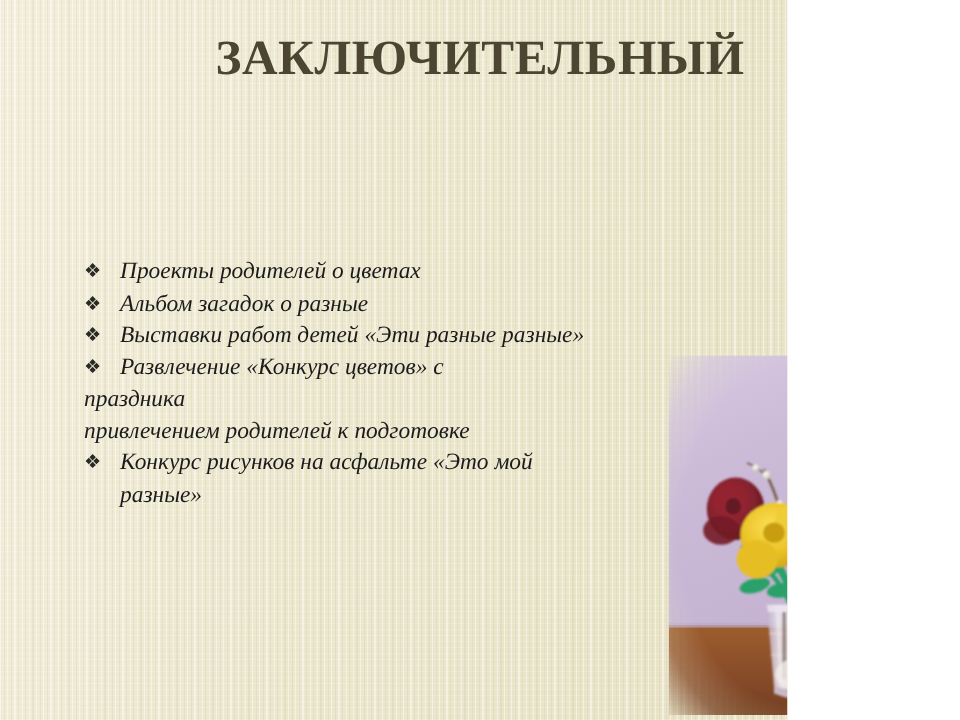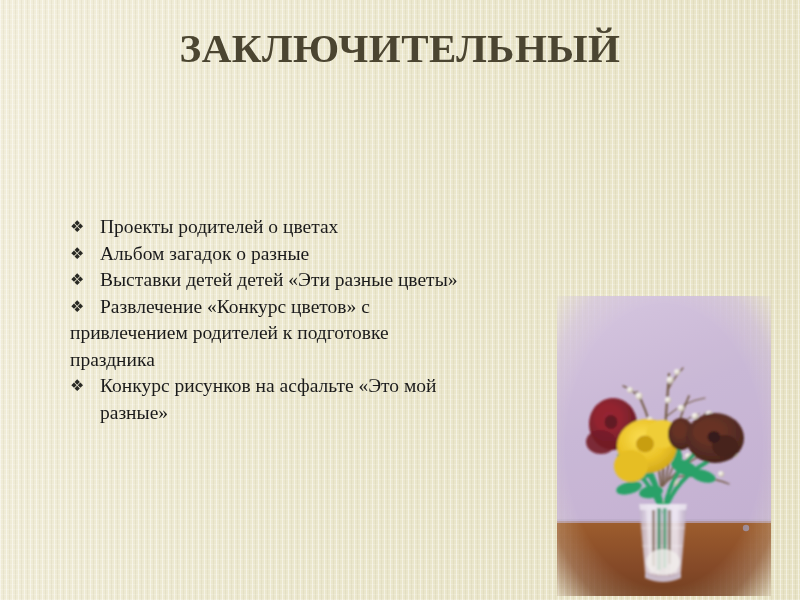--- a/index.html
+++ b/index.html
@@ -10,21 +10,21 @@
   body {
     width: 800px;
     height: 600px;
     overflow: hidden;
     font-family: "Liberation Serif", "DejaVu Serif", serif;
   }
 
   
   .slide {
     position: relative;
-    width: 800px;
+    width: 656px;
     height: 600px;
     background-color: #ece8cf;
     background-image:
       repeating-linear-gradient(
         90deg,
         rgba(255,255,255,0.45) 0px,
         rgba(255,255,255,0.45) 1px,
         rgba(0,0,0,0.00) 1px,
         rgba(0,0,0,0.00) 3px,
         rgba(160,150,110,0.10) 3px,
@@ -97,20 +97,21 @@
     text-align: left;
     padding-left: 8px;
     color: #2a2a24;
     font-size: 16px;
     line-height: 26.5px;
     box-sizing: border-box;
   }
   .bullet-text {
     flex: 1 1 auto;
     padding-left: 2px;
+    font-style: italic;
   }
   .bullet-text .wrap-hang {
     display: block;
     margin-left: -30px;
   }
   .bullet-text .wrap-indent {
     display: block;
   }
 
   
@@ -158,29 +159,29 @@
       <span class="bullet-text">Проекты родителей о цветах</span>
     </div>
 
     <div class="bullet-row">
       <span class="bullet-mark">❖</span>
       <span class="bullet-text">Альбом загадок о разные</span>
     </div>
 
     <div class="bullet-row">
       <span class="bullet-mark">❖</span>
-      <span class="bullet-text">Выставки детей детей «Эти разные цветы»</span>
+      <span class="bullet-text">Выставки работ детей «Эти разные разные»</span>
     </div>
 
     <div class="bullet-row">
       <span class="bullet-mark">❖</span>
       <span class="bullet-text">
         <span>Развлечение «Конкурс цветов» с</span>
+        <span class="wrap-hang">праздника</span>
         <span class="wrap-hang">привлечением родителей к подготовке</span>
-        <span class="wrap-hang">праздника</span>
       </span>
     </div>
 
     <div class="bullet-row">
       <span class="bullet-mark">❖</span>
       <span class="bullet-text">
         <span>Конкурс рисунков на асфальте «Это мой</span>
         <span class="wrap-indent">разные»</span>
       </span>
     </div>

